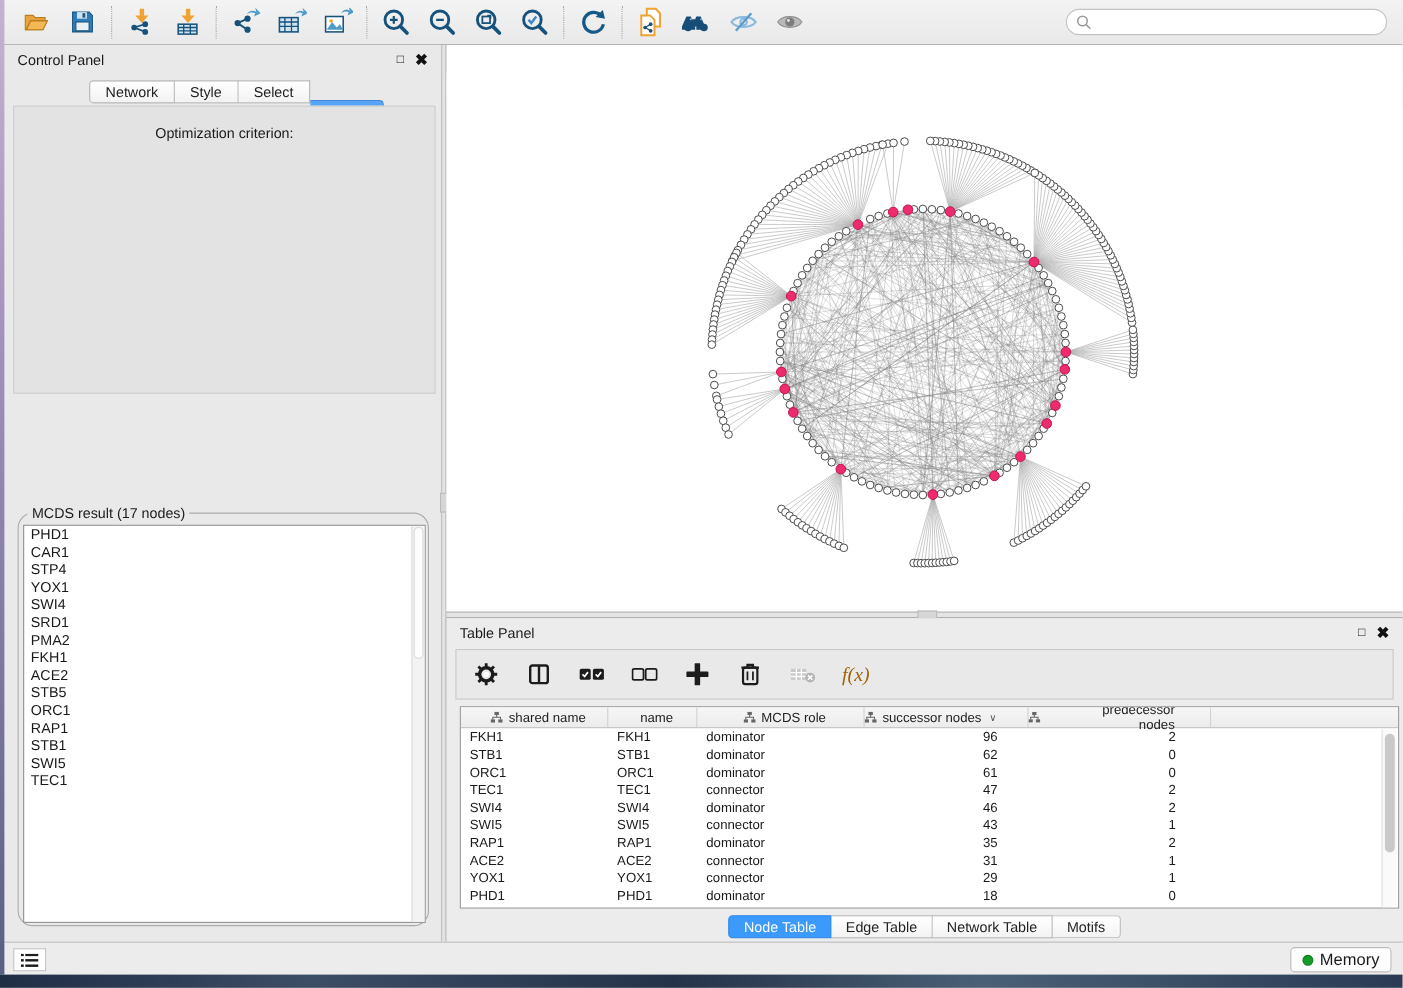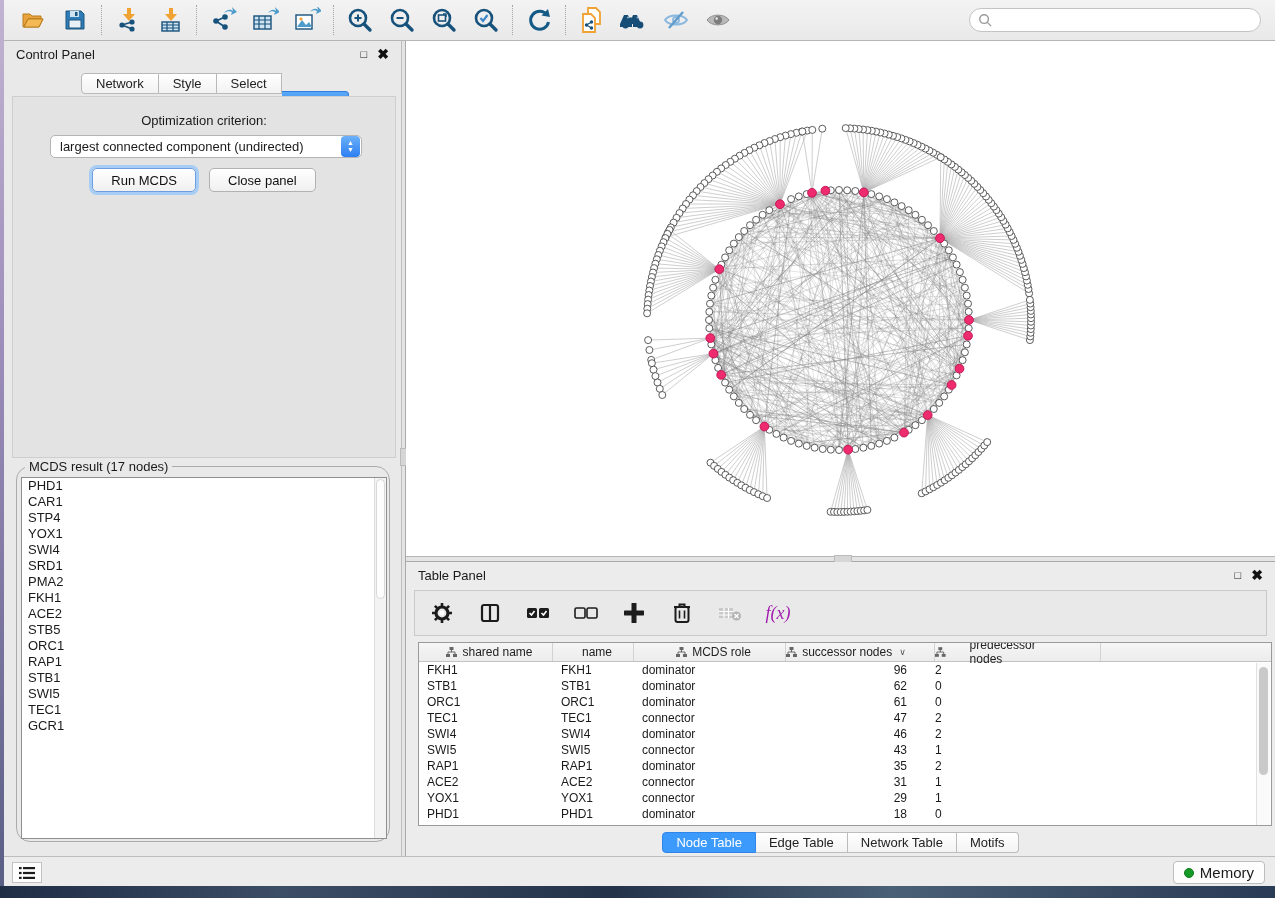--- a/index.html
+++ b/index.html
@@ -28,21 +28,21 @@
   .panel-hdr { height:26px; display:flex; align-items:center; padding:0 12px; font-size:13px; }
   .panel-hdr .hdr-icons { margin-left:auto; display:flex; gap:10px; align-items:center; }
   .float-glyph { font-size:11px; font-weight:bold; color:#111; }
   .close-glyph { font-size:14px; font-weight:bold; color:#111; line-height:10px;}
   .seg-tabs { position:absolute; left:77px; top:32px; display:flex; }
   .seg-tab { height:21px; padding:0 14px; background:linear-gradient(#ffffff,#f2f2f2);
     border:1px solid #b9b9b9; border-left:none; font-size:13px; display:flex; align-items:center; color:#222;}
   .seg-tab:first-child { border-left:1px solid #b9b9b9; border-radius:4px 0 0 4px; }
   .seg-tab:last-child { border-radius:0 4px 4px 0; }
   .seg-tab.active { background:linear-gradient(#5aa9f8,#2f86f6); color:#fff; border-color:#2f7ce0;margin-top:18px; }
-  .mcds-pane { position:absolute; left:8px; top:55px; width:384px; height:362px;
+  .mcds-pane { position:absolute; left:8px; top:55px; width:384px; height:262px;
     background:#e3e3e3; border:1px solid #cecece; }
   .opt-label { text-align:center; margin-top:16px; font-size:13px; }
   .dropdown { position:absolute; left:37px; top:38px; width:312px; height:23px; background:#fff;
     border:1px solid #b4b4b4; border-radius:5px; display:flex; align-items:center; }
   .dropdown .dd-text { flex:1; padding-left:9px; font-size:13px; white-space:nowrap; overflow:hidden;}
   .dd-stepper { width:19px; height:21px; margin-right:1px; border-radius:4px;
     background:linear-gradient(#6cb1f9,#2c7ef3); display:flex; flex-direction:column;
     align-items:center; justify-content:center; gap:1px; }
   .dd-stepper span { color:#fff; font-size:7px; line-height:6px; }
   .btn-row { position:absolute; left:0; top:71px; width:100%; display:flex; justify-content:center; gap:13px; }
@@ -73,32 +73,32 @@
   .tl-red { background:#fc5753; border:1px solid #df3e39;}
   .tl-yellow { background:#fdbc40; border:1px solid #de9c2b;}
   .tl-green { background:#33c748; border:1px solid #1da32f;}
   .net-title { position:absolute; left:0; right:0; text-align:center; font-size:13px; color:#222; }
   .net-canvas { position:absolute; left:0; top:24px; width:869px; height:491px; background:#fff; }
   
   .table-panel { position:absolute; left:406px; top:562px; width:869px; height:294px; background:#ececec; }
   .tp-toolbar { position:absolute; left:8px; top:28px; width:853px; height:46px; background:#e9e9e9;
     border:1px solid #c9c9c9; display:flex; align-items:center; padding:0 14px; gap:22px;}
   .tp-tool { display:flex; align-items:center; justify-content:center; width:26px; height:30px;}
-  .fx-glyph { font-family:"Liberation Serif",serif; font-style:italic; font-size:18px; color:#a21caf; }
+  .fx-glyph { font-family:"Liberation Serif",serif; font-style:italic; font-size:18px; color:#a16207; }
   .node-table { position:absolute; left:12px; top:80px; width:854px; height:184px; background:#fff;
     border:1px solid #9a9a9a; overflow:hidden; }
   .thead { display:flex; height:19px; background:linear-gradient(#f6f6f6,#ececec); border-bottom:1px solid #c2c2c2; }
   .th { display:flex; align-items:center; justify-content:center; gap:5px; font-size:12px; color:#222;
         border-right:1px solid #d2d2d2; }
   .th .sort { font-size:9px; color:#555; margin-left:2px;}
   .tr { display:flex; height:16px; line-height:16px; font-size:12px; }
   .td { overflow:hidden; white-space:nowrap; }
   .c0 { width:134px; padding-left:8px;} .c1 { width:81px; padding-left:8px;}
   .c2 { width:152px; padding-left:8px;} .c3 { width:149px; text-align:right; padding-right:28px;}
-  .c4 { width:166px; padding-right:32px;gap:24px;} .cf { flex:1; border-right:none;}
+  .c4 { width:166px; text-align:right; padding-right:32px;gap:24px;} .cf { flex:1; border-right:none;}
   .tbl-scroll { position:absolute; right:1px; top:20px; width:14px; height:162px; background:#fafafa; border-left:1px solid #e0e0e0;}
   .tbl-scroll .thumb { position:absolute; left:2px; top:4px; width:9px; height:108px; background:#c9c9c9; border-radius:5px; }
   .tp-tabs { position:absolute; left:0; top:270px; width:100%; display:flex; justify-content:center; }
   .tp-tab { height:21px; padding:0 13px; background:linear-gradient(#ffffff,#f3f3f3); border:1px solid #bcbcbc;
     border-left:none; font-size:13px; display:flex; align-items:center; color:#222;}
   .tp-tab:first-child { border-left:1px solid #bcbcbc; border-radius:4px 0 0 4px;}
   .tp-tab:last-child { border-radius:0 4px 4px 0;}
   .tp-tab.active { background:#3b9afc; color:#fff; border-color:#2f86e8;}
   
   .statusbar { position:absolute; left:4px; top:856px; width:1271px; height:30px; background:#ececec; border-top:1px solid #bdbdbd; }
@@ -258,31 +258,20 @@
     </span>
   </div>
   <div class="seg-tabs">
     <div class="seg-tab">Network</div>
     <div class="seg-tab">Style</div>
     <div class="seg-tab">Select</div>
     <div class="seg-tab active">MCDS</div>
   </div>
   <div class="mcds-pane">
     <div class="opt-label">Optimization criterion:</div>
-    <div class="dropdown">
-      <span class="dd-text">largest connected component (undirected)</span>
-      <span class="dd-stepper">
-          <span>▲</span>
-          <span>▼</span>
-        </span>
-    </div>
-    <div class="btn-row">
-      <button class="push-btn focused">Run MCDS</button>
-      <button class="push-btn">Close panel</button>
-    </div>
   </div>
   <div class="mcds-group">
     <span class="legend">MCDS result (17 nodes)</span>
     <div class="mcds-list">
       <div class="mcds-scroll">
           <div class="thumb"></div>
         </div>
     <div class="mcds-item">PHD1</div>
         <div class="mcds-item">CAR1</div>
         <div class="mcds-item">STP4</div>
@@ -291,21 +280,20 @@
         <div class="mcds-item">SRD1</div>
         <div class="mcds-item">PMA2</div>
         <div class="mcds-item">FKH1</div>
         <div class="mcds-item">ACE2</div>
         <div class="mcds-item">STB5</div>
         <div class="mcds-item">ORC1</div>
         <div class="mcds-item">RAP1</div>
         <div class="mcds-item">STB1</div>
         <div class="mcds-item">SWI5</div>
         <div class="mcds-item">TEC1</div>
-        <div class="mcds-item">GCR1</div>
       </div>
   </div>
 </div>
 
 <div class="vsplit">
     <div class="grip"></div>
   </div>
 
 <div class="net-window">
   <div class="net-titlebar">

